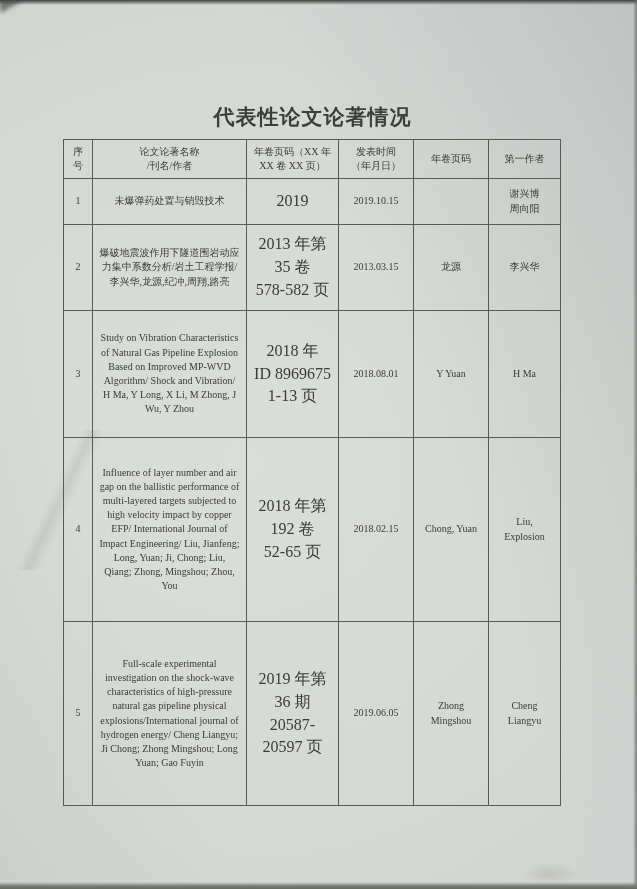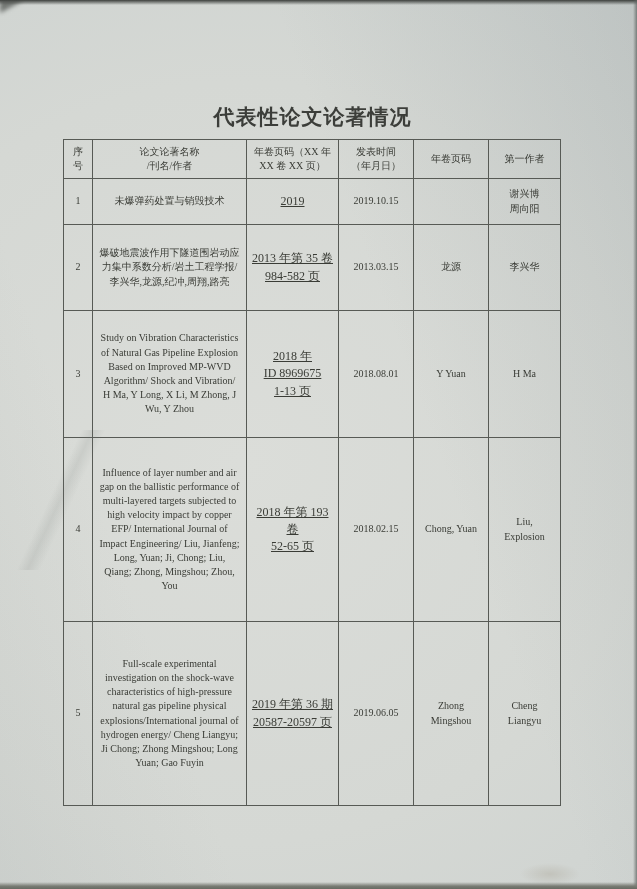--- a/index.html
+++ b/index.html
@@ -74,21 +74,21 @@
     font-family: "Liberation Serif", serif;
     font-weight: normal;
     font-size: 10px;
     line-height: 1.42;
     color: #3a3c36;
     padding: 2px 3px;
     white-space: pre-line;
     overflow: hidden;
   }
   .pub-table td.cell-name { padding: 3px 6px; margin-left: 38px; }
-  .pub-table td.cell-volume { font-size: 12px; text-decoration: underline; }
+  .pub-table td.cell-volume { font-size: 16px; }
   tr.h-head { height: 39px; }
   tr.h-r1 { height: 46px; }
   tr.h-r2 { height: 86px; }
   tr.h-r3 { height: 127px; }
   tr.h-r4 { height: 184px; }
   tr.h-r5 { height: 184px; }
 </style>
 </head>
 <body>
 
@@ -124,39 +124,39 @@
         <td class="cell-volume">2019</td>
         <td>2019.10.15</td>
         <td></td>
         <td>谢兴博
 周向阳</td>
       </tr>
       <tr class="h-r2">
         <td>2</td>
         <td class="cell-name">爆破地震波作用下隧道围岩动应力集中系数分析/岩土工程学报/李兴华,龙源,纪冲,周翔,路亮</td>
         <td class="cell-volume">2013 年第 35 卷
-984-582 页</td>
+578-582 页</td>
         <td>2013.03.15</td>
         <td>龙源</td>
         <td>李兴华</td>
       </tr>
       <tr class="h-r3">
         <td>3</td>
         <td class="cell-name">Study on Vibration Characteristics of Natural Gas Pipeline Explosion Based on Improved MP-WVD Algorithm/ Shock and Vibration/ H Ma, Y Long, X Li, M Zhong, J Wu, Y Zhou</td>
         <td class="cell-volume">2018 年
 ID 8969675
 1-13 页</td>
         <td>2018.08.01</td>
         <td>Y Yuan</td>
         <td>H Ma</td>
       </tr>
       <tr class="h-r4">
         <td>4</td>
         <td class="cell-name">Influence of layer number and air gap on the ballistic performance of multi-layered targets subjected to high velocity impact by copper EFP/ International Journal of Impact Engineering/ Liu, Jianfeng; Long, Yuan; Ji, Chong; Liu, Qiang; Zhong, Mingshou; Zhou, You</td>
-        <td class="cell-volume">2018 年第 193 卷
+        <td class="cell-volume">2018 年第 192 卷
 52-65 页</td>
         <td>2018.02.15</td>
         <td>Chong, Yuan</td>
         <td>Liu,
 Explosion</td>
       </tr>
       <tr class="h-r5">
         <td>5</td>
         <td class="cell-name">Full-scale experimental investigation on the shock-wave characteristics of high-pressure natural gas pipeline physical explosions/International journal of hydrogen energy/ Cheng Liangyu; Ji Chong; Zhong Mingshou; Long Yuan; Gao Fuyin</td>
         <td class="cell-volume">2019 年第 36 期

